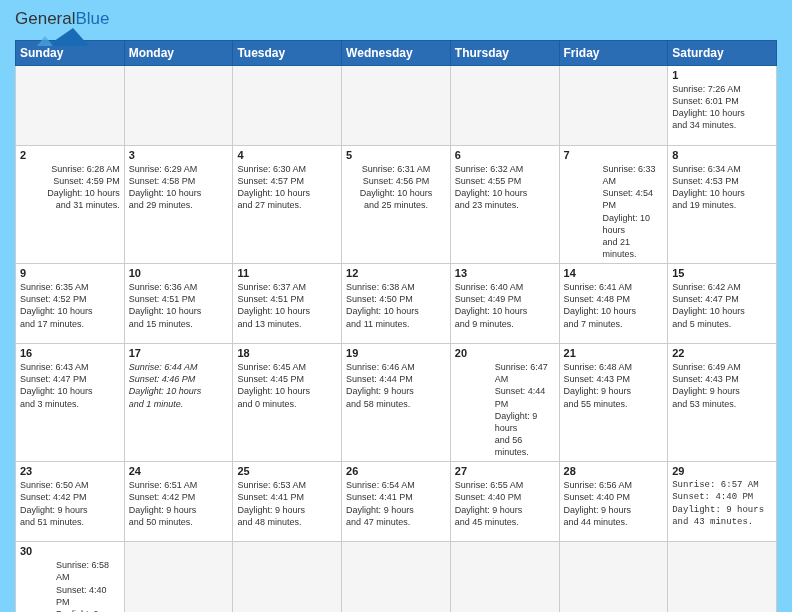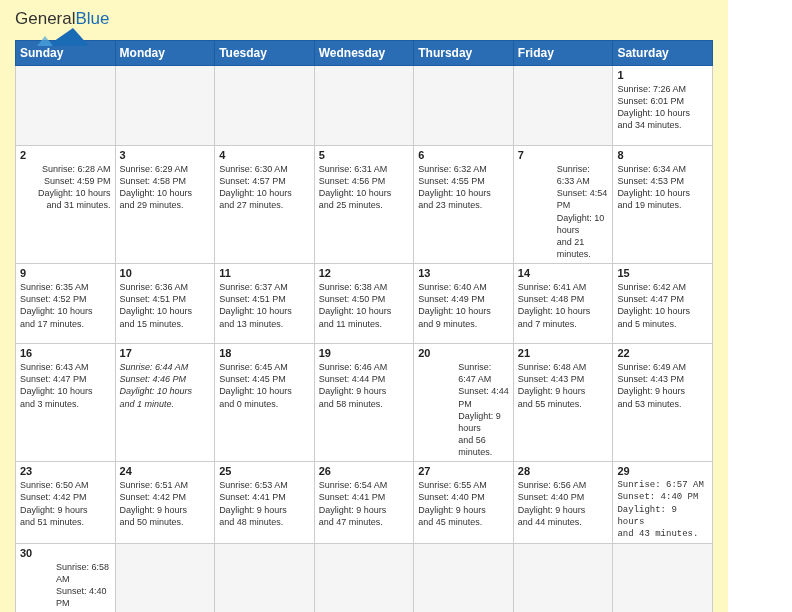--- a/index.html
+++ b/index.html
@@ -4,23 +4,23 @@
   <style>
     * { margin: 0; padding: 0; box-sizing: border-box; }
     body {
       font-family: Arial, sans-serif;
       background: #fff;
       width: 792px;
       height: 612px;
       overflow: hidden;
     }
     .page {
-      width: 728px;
+      width: 792px;
       height: 612px;
-      background: #fef9c3;
+      background: #7dd3fc;
       padding: 10px 15px 10px 15px;
     }
     .header {
       display: flex;
       justify-content: space-between;
       align-items: flex-start;
       margin-bottom: 8px;
     }
     .logo {
       display: flex;
@@ -152,21 +152,21 @@
           </td>
           <td>
             <span class="day-number">4</span>
             <div class="day-info" style="white-space: pre-line;">Sunrise: 6:30 AM
 Sunset: 4:57 PM
 Daylight: 10 hours
 and 27 minutes.</div>
           </td>
           <td>
             <span class="day-number">5</span>
-            <div class="day-info" style="white-space: pre-line;">Sunrise: 6:31 AM
+            <div class="day-info" style="white-space: pre-line; text-align: center;">Sunrise: 6:31 AM
 Sunset: 4:56 PM
 Daylight: 10 hours
 and 25 minutes.</div>
           </td>
           <td>
             <span class="day-number">6</span>
             <div class="day-info" style="white-space: pre-line;">Sunrise: 6:32 AM
 Sunset: 4:55 PM
 Daylight: 10 hours
 and 23 minutes.</div>

